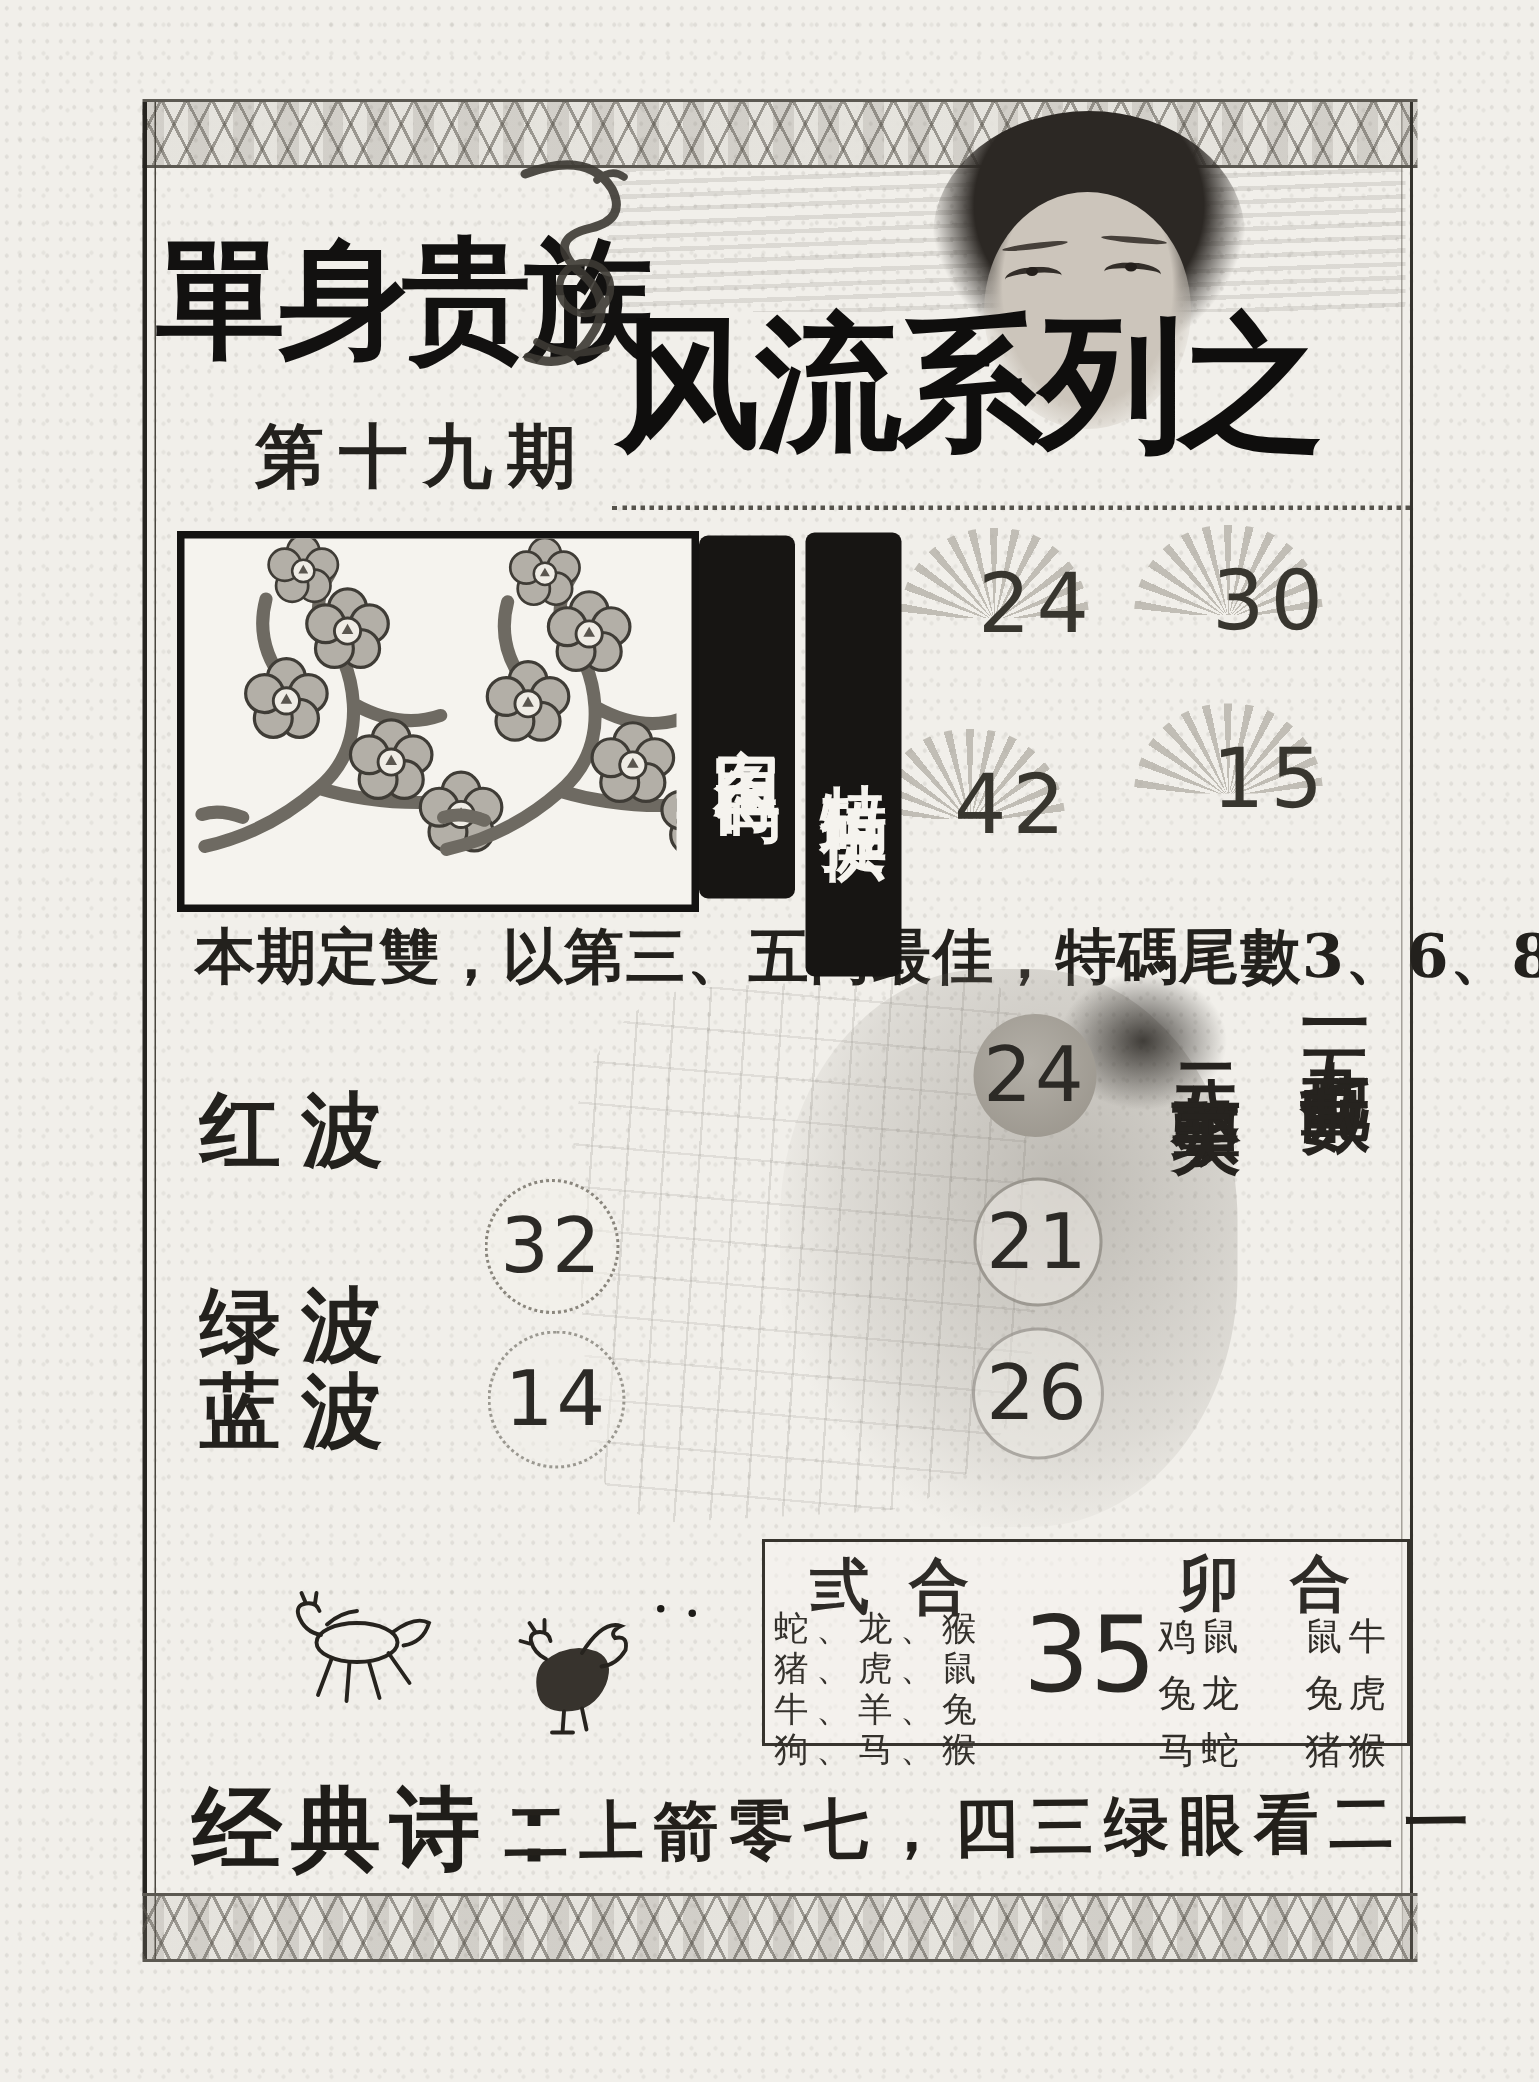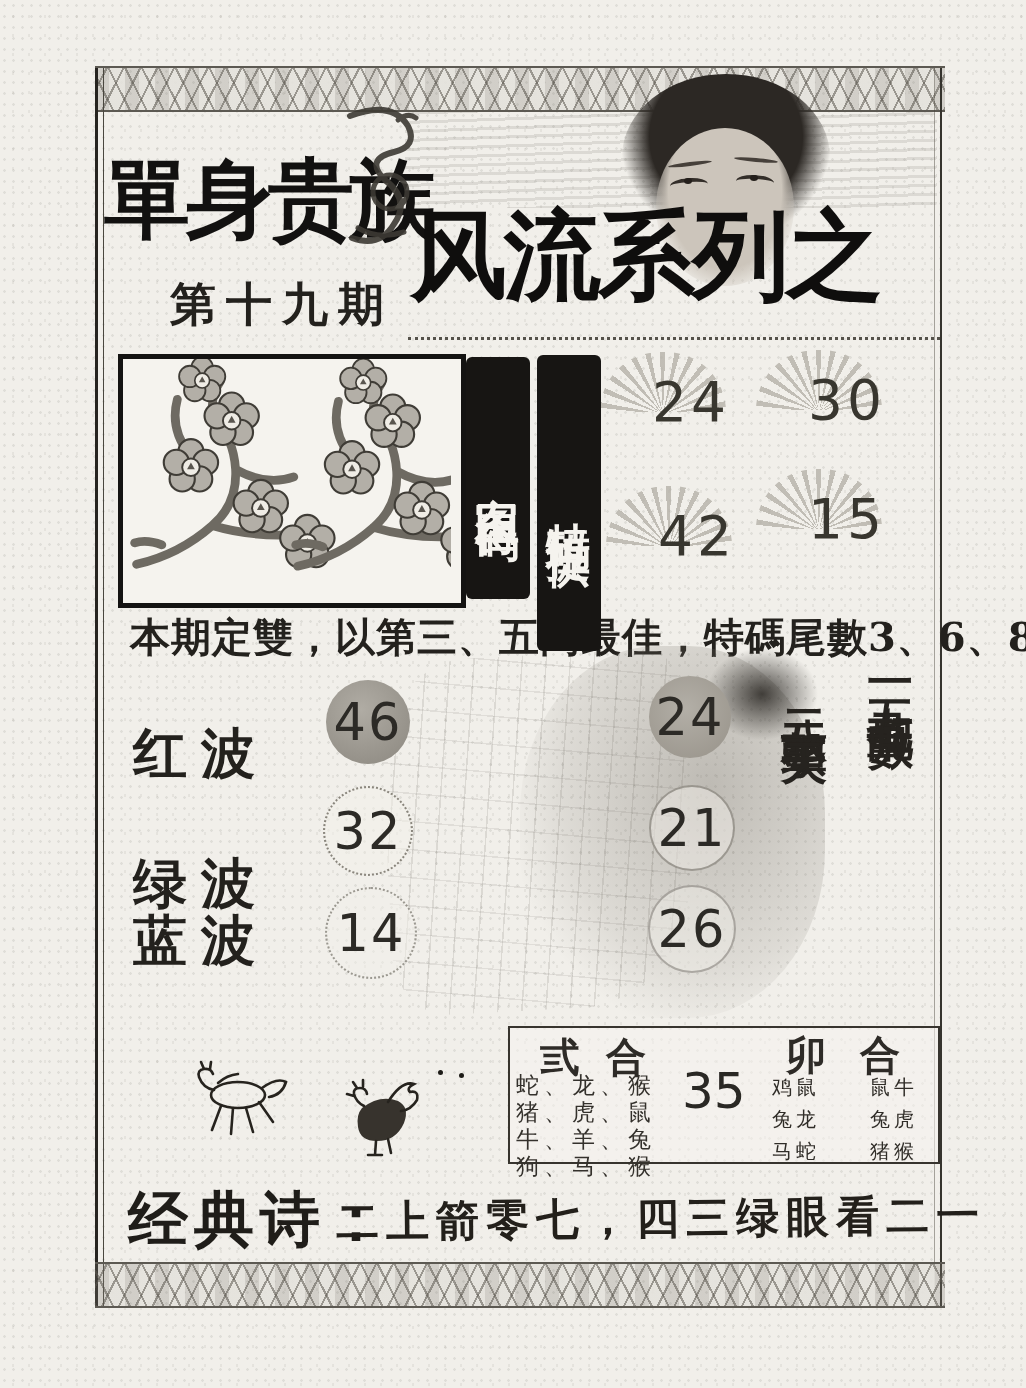--- a/index.html
+++ b/index.html
@@ -68,21 +68,21 @@
     writing-mode:vertical-rl;text-orientation:upright;display:flex;align-items:center;justify-content:center;
     font-size:44px;font-weight:700;letter-spacing:8px;z-index:3;}
   .vbar.b1{left:466px;top:357px;height:242px;}
   .vbar.b2{left:537px;top:355px;height:296px;}
   .sp{position:absolute;width:160px;height:92px;}
   .sp .fan{position:absolute;left:0;top:0;width:126px;height:60px;border-radius:126px 126px 0 0;opacity:.75;
     background:repeating-conic-gradient(from -84deg at 50% 104%, #b1ada4 0deg 5deg, rgba(0,0,0,0) 5deg 13.5deg);}
   .sp .n{position:absolute;left:52px;top:18px;font-size:55px;color:#38362f;letter-spacing:4px;}
   .sp1{left:600px;top:352px;}
   .sp2{left:756px;top:350px;}
-  .sp3{left:606px;top:486px;}
+  .sp3{left:584px;top:486px;}
   .sp4{left:756px;top:469px;}
 
   .notice{position:absolute;left:130px;top:610px;width:800px;font-size:40px;font-weight:600;letter-spacing:1px;color:#23211d;white-space:nowrap;}
 
   
   .net{position:absolute;left:386px;top:655px;width:302px;height:355px;opacity:.65;border-radius:30% 12% 38% 18%;
     background:
       repeating-linear-gradient(97deg, rgba(72,68,60,.20) 0 1.5px, rgba(0,0,0,0) 1.5px 24px),
       repeating-linear-gradient(8deg, rgba(72,68,60,.16) 0 1.5px, rgba(0,0,0,0) 1.5px 28px);
     transform:rotate(-3deg);}
@@ -108,23 +108,23 @@
     font-family:"DejaVu Serif","Liberation Serif",serif;font-weight:700;font-size:46px;letter-spacing:6px;color:#26231f;}
   .cal-left{left:774px;top:676px;height:320px;}
   .cal-right{left:860px;top:658px;height:320px;}
 
   
   .zbox{position:absolute;left:508px;top:1026px;width:428px;height:134px;border:2px solid #37342e;background:rgba(245,243,238,.55);}
   .z-title{position:absolute;font-size:40px;font-weight:700;color:#2e2b27;font-family:"DejaVu Serif","Liberation Serif",serif;}
   .z-title.lt{left:30px;top:2px;letter-spacing:26px;}
   .z-title.rt{left:276px;top:0px;letter-spacing:34px;}
   .z-rows{position:absolute;left:6px;top:44px;font-size:23px;line-height:27px;letter-spacing:5px;color:#34312c;white-space:nowrap;}
-  .z-center{position:absolute;left:172px;top:34px;font-size:50px;color:#2a2824;font-family:"DejaVu Sans","Liberation Sans",sans-serif;}
+  .z-center{position:absolute;left:172px;top:34px;font-size:70px;color:#2a2824;font-family:"DejaVu Sans","Liberation Sans",sans-serif;}
   .z-grid{position:absolute;left:262px;top:46px;display:grid;grid-template-columns:88px 88px;column-gap:10px;row-gap:5px;
-    font-size:20px;letter-spacing:4px;color:#302d28;}
+    font-size:25px;letter-spacing:4px;color:#302d28;}
 
   
   .horse{position:absolute;left:176px;top:1058px;width:124px;height:82px;}
   .rooster{position:absolute;left:336px;top:1062px;width:84px;height:100px;}
   .dot{position:absolute;width:5px;height:5px;border-radius:50%;background:#1d1b17;}
   .dot1{left:438px;top:1070px;} .dot2{left:459px;top:1073px;}
 
   
   .poem-label{position:absolute;left:128px;top:1180px;font-size:60px;font-weight:800;letter-spacing:6px;color:#1f1d19;}
   .poem-text{position:absolute;left:336px;top:1190px;font-size:43px;font-weight:600;letter-spacing:7px;color:#23201b;
@@ -216,21 +216,20 @@
     <div class="n sans">15</div>
   </div>
 
   <div class="notice serif">本期定雙，以第三、五門最佳，特碼尾數3、6、8</div>
 
   <div class="net"></div>
   <div class="bodyblob"></div>
   <div class="smudge24"></div>
 
   <div class="wlabel wl0 serif">红波</div>
-  <div class="circle c46">46</div>
   <div class="circle c24">24</div>
 
   <div class="wlabel wl1 serif">绿波</div>
   <div class="circle c32">32</div>
   <div class="circle c21">21</div>
 
   <div class="wlabel wl2 serif">蓝波</div>
   <div class="circle c14">14</div>
   <div class="circle c26">26</div>
 

